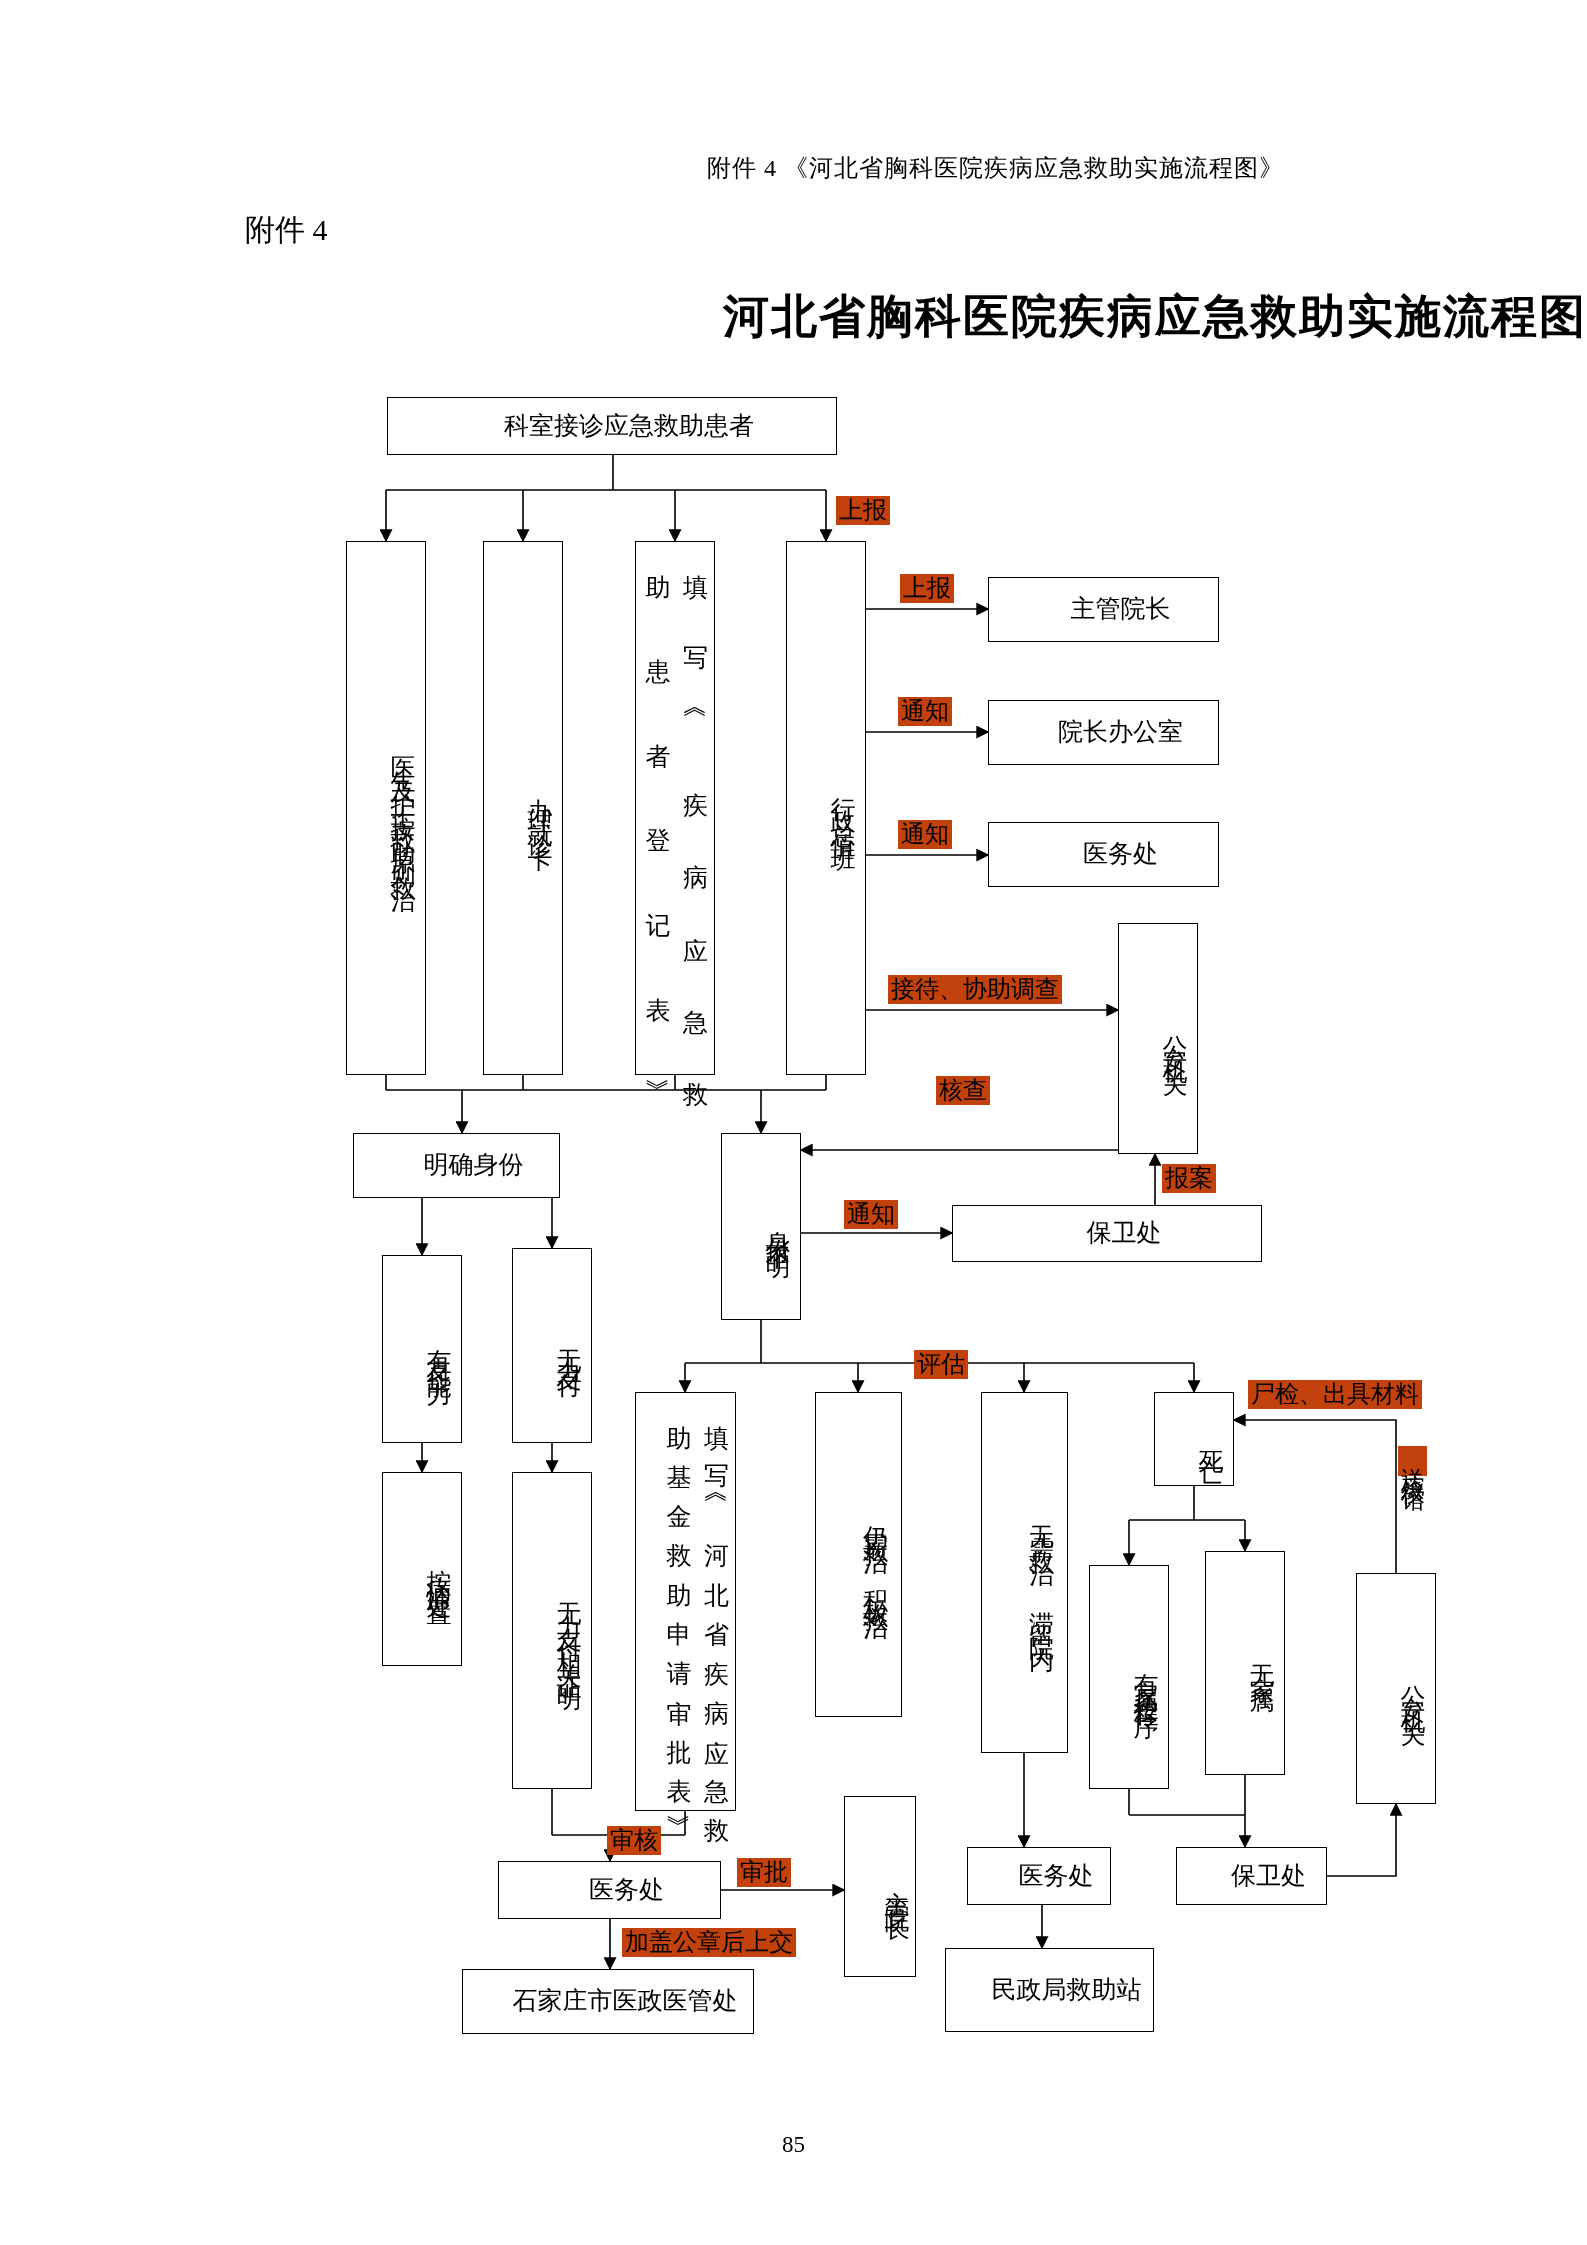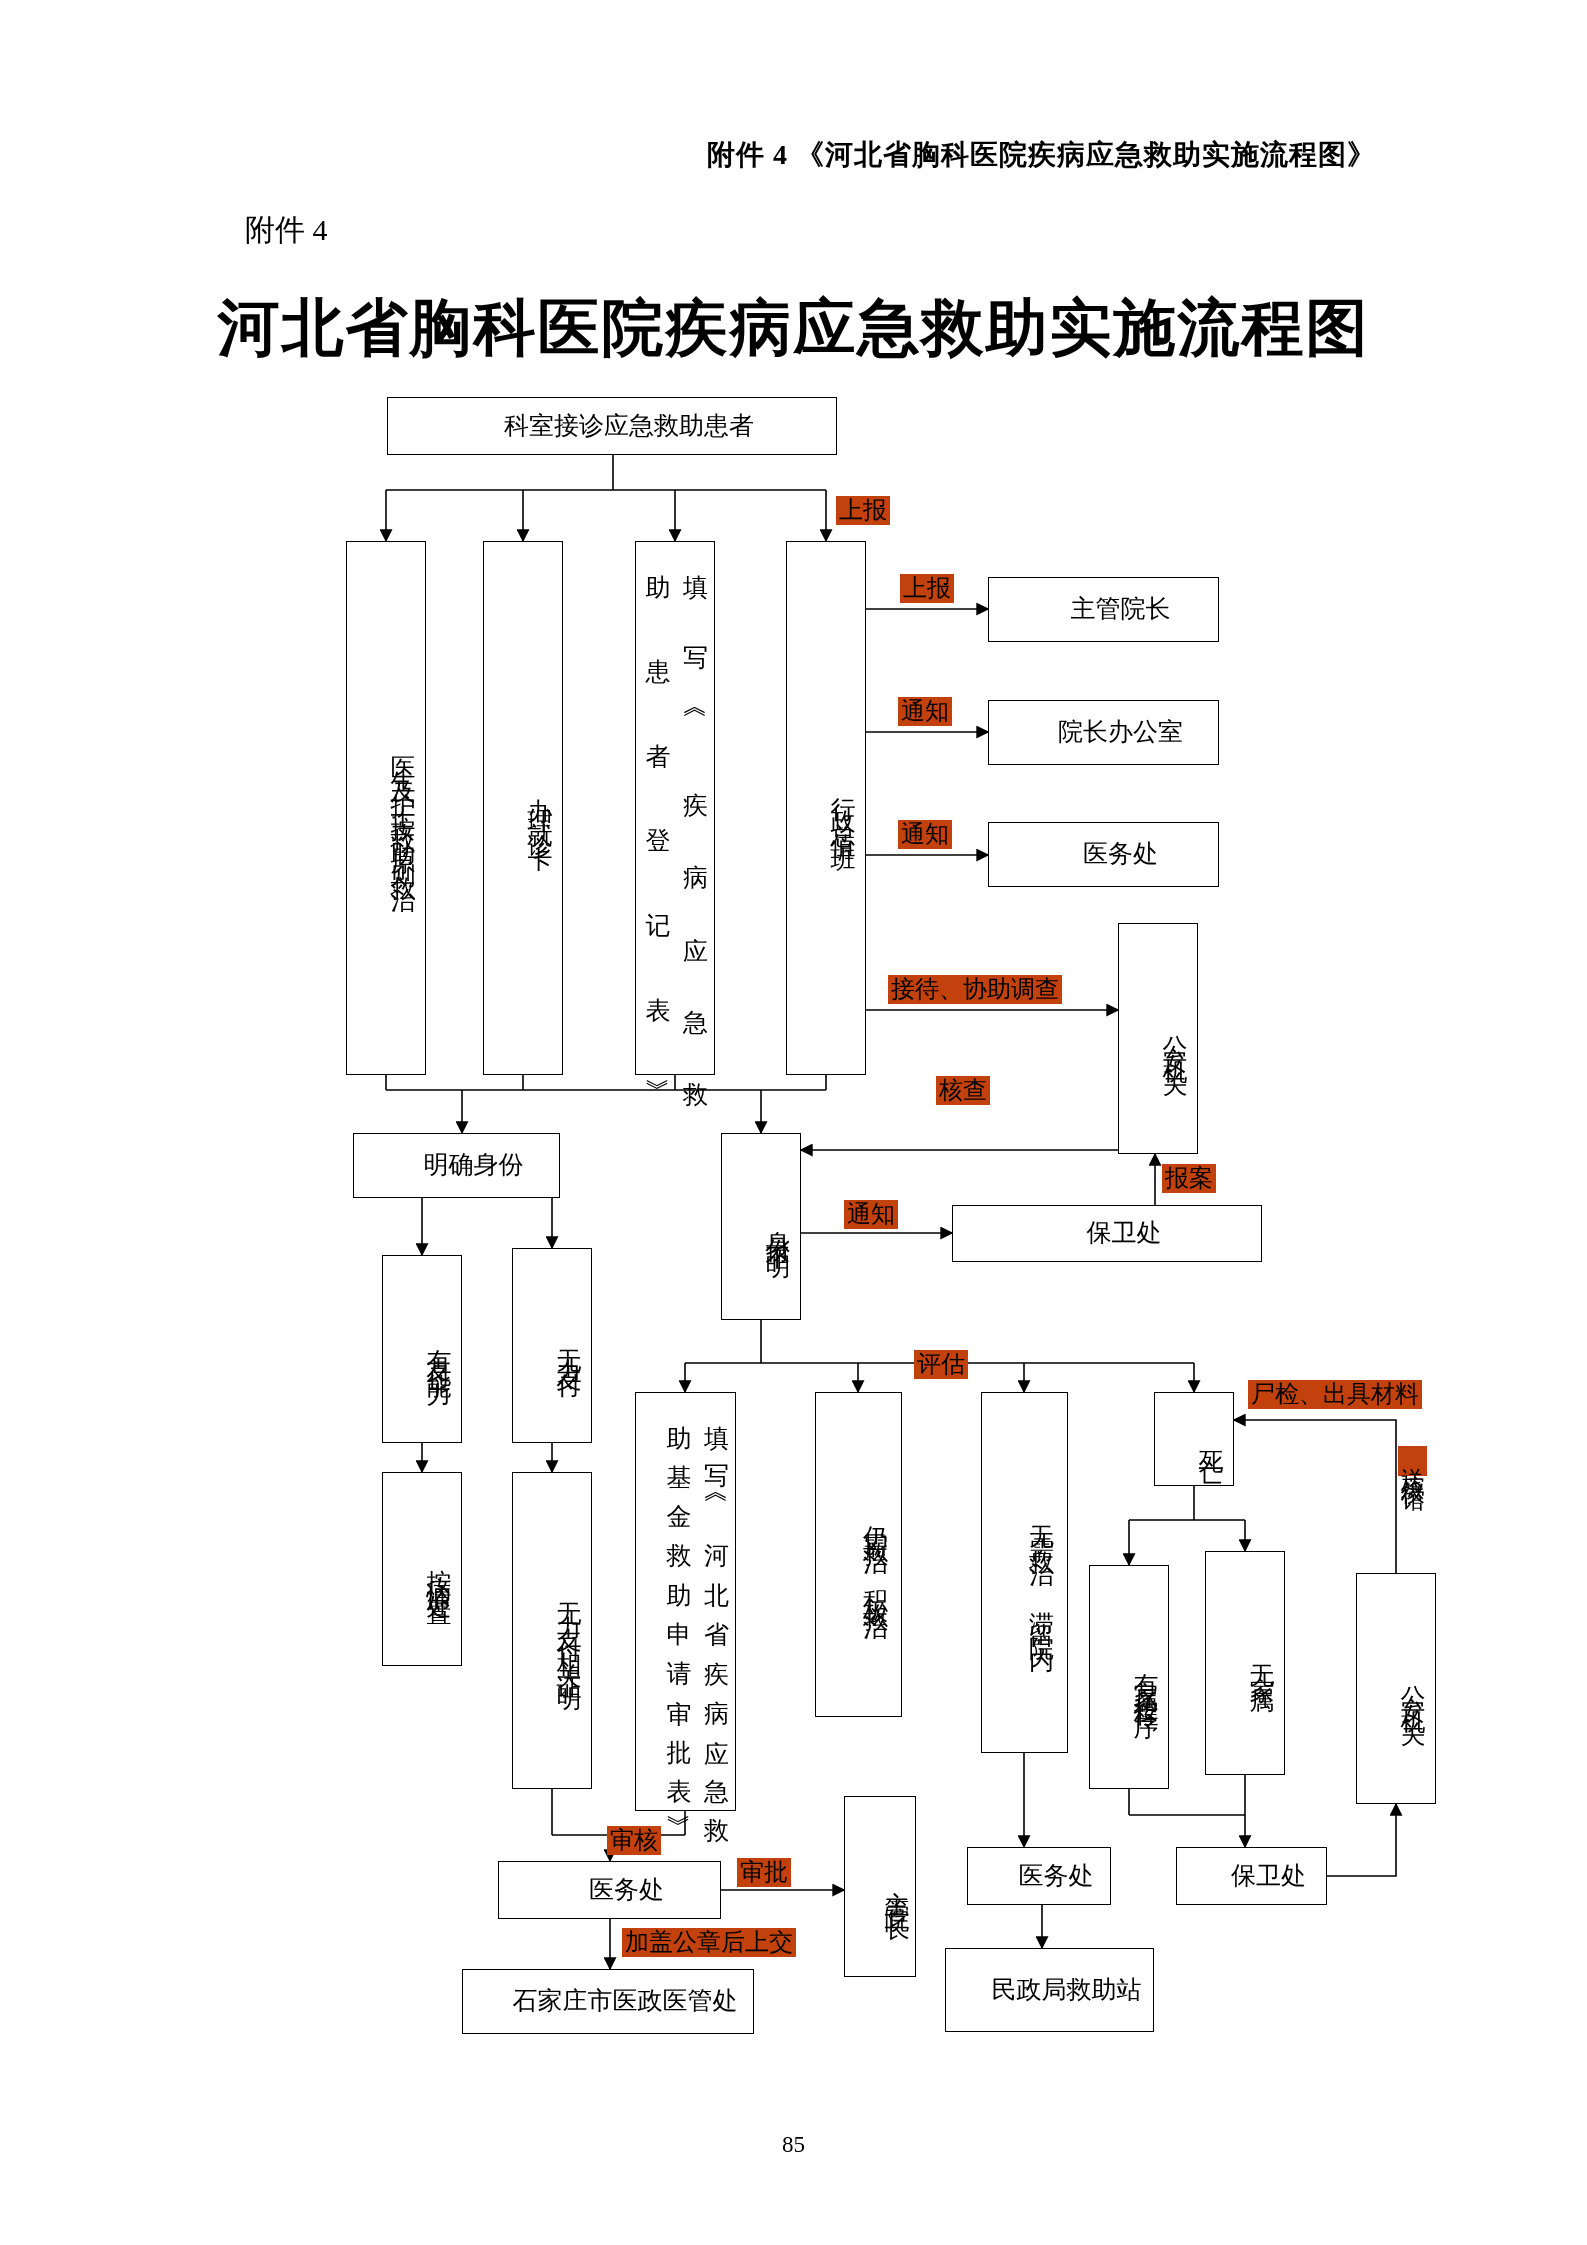--- a/index.html
+++ b/index.html
@@ -1,28 +1,28 @@
 <!DOCTYPE html>
 <html><head>
 <meta charset="utf-8">
 <style>
   html,body { margin:0; padding:0; background:#ffffff; }
   .page {
     position:relative; width:1587px; height:2245px; background:#ffffff;
     font-family:"Liberation Serif", serif; color:#000; overflow:hidden;
   }
   .hdr {
-    position:absolute; left:707px; top:136px; font-size:28px; letter-spacing:1px;font-weight:bold;
+    position:absolute; left:707px; top:152px; font-size:24px; letter-spacing:1px;
   }
   .attach {
     position:absolute; left:245px; top:210px; font-size:30px;
   }
   .title {
-    position:absolute; left:0; right:0; top:286px; text-align:center;
-    font-size:62px; font-weight:bold; letter-spacing:2px;
+    position:absolute; left:0; right:0; top:286px; text-align:right;
+    font-size:46px; font-weight:bold; letter-spacing:2px;
     font-family:Liberation Mono, monospace;
   }
   .pagenum {
     position:absolute; left:0; right:0; top:2132px; text-align:center; font-size:23px;
   }
   svg.wires { position:absolute; left:0; top:0; z-index:1; }
   .box {
     position:absolute; z-index:2; box-sizing:border-box;
     border:1.6px solid #000; background:#fff;
     display:flex; align-items:center; justify-content:center;

